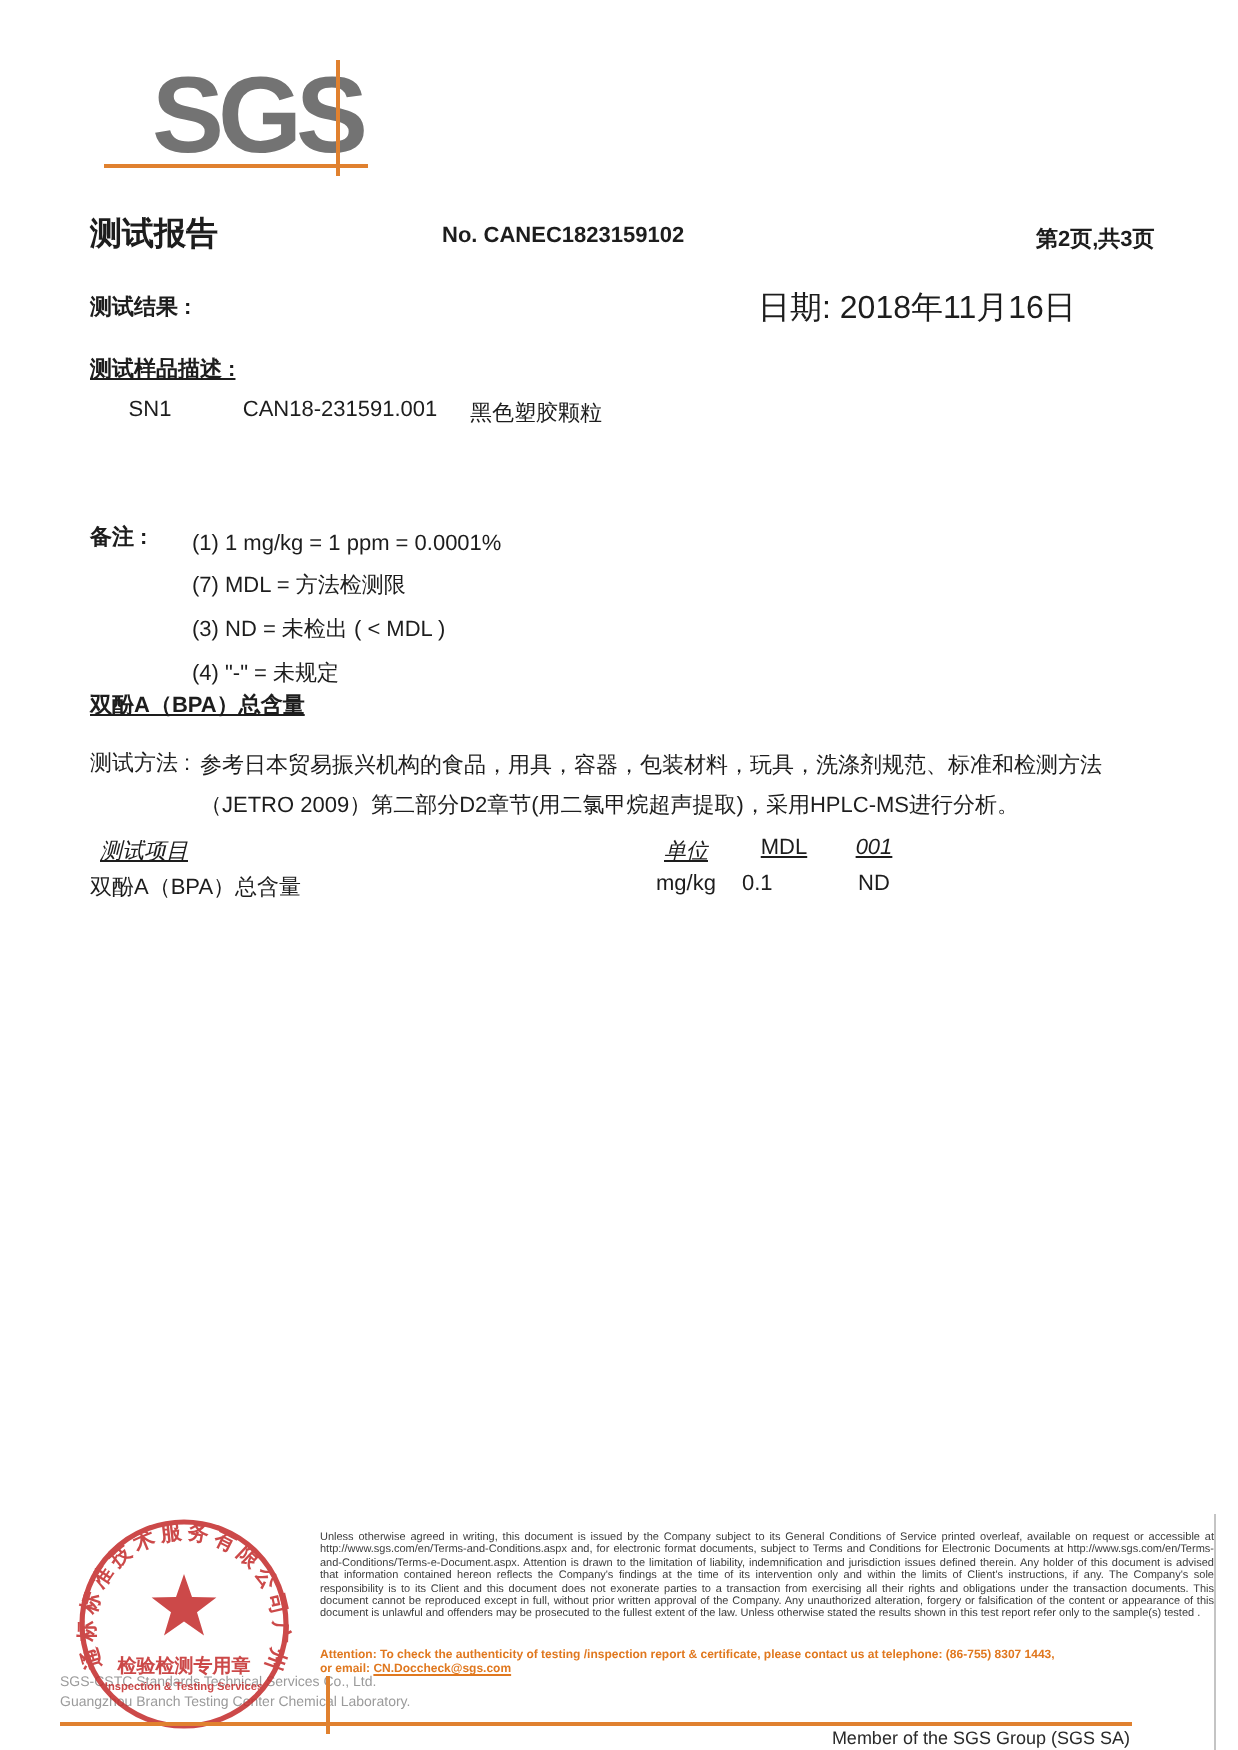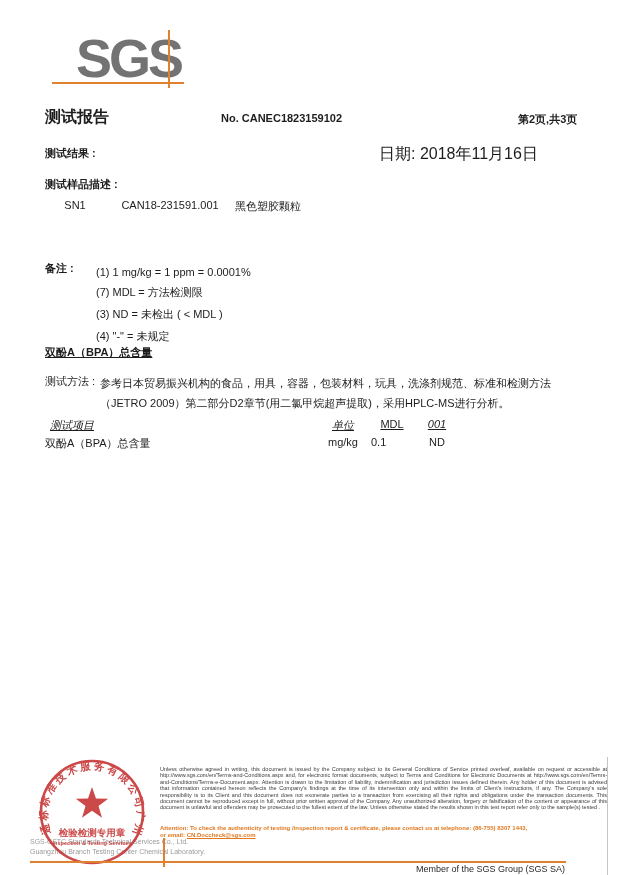--- a/index.html
+++ b/index.html
@@ -16,21 +16,21 @@
     letter-spacing:-3px; color:#737373;
   }
   .logo-hline { position:absolute; left:52px; top:82px; width:132px; height:2px; background:#e0812f; }
   .logo-vline { position:absolute; left:168px; top:30px; width:2px; height:58px; background:#e0812f; }
   
   .report-title { position:absolute; left:45px; top:107px; font-size:16px; font-weight:bold; }
   .report-no    { position:absolute; left:221px; top:112px; font-size:11px; font-weight:bold; }
   .report-date  { position:absolute; left:379px; top:112px; font-size:16px; font-weight:normal;margin-top:32px; }
   .report-page  { position:absolute; left:518px; top:112px; font-size:11px; font-weight:bold; }
   .results-label { position:absolute; left:45px; top:146px; font-size:11px; font-weight:bold; }
-  .sample-desc-label { position:absolute; left:45px; top:177px; font-size:11px; font-weight:bold; }
+  .sample-desc-label { position:absolute; left:45px; top:177px; font-size:11px; font-weight:bold; text-decoration:underline; }
   
   .sample-table { position:absolute; left:45px; top:199px; font-size:11px; }
   .sample-row { display:flex; margin-bottom:7px; }
   .sample-row.hdr { font-weight:bold; }
   .scol1 { width:60px; text-align:center; }
   .scol2 { width:130px; text-align:center; }
   .scol3 { text-align:left; }
   
   .notes-label { position:absolute; left:45px; top:261px; font-size:11px; font-weight:bold; }
   .notes-list { position:absolute; left:96px; top:266px; font-size:11px; }

